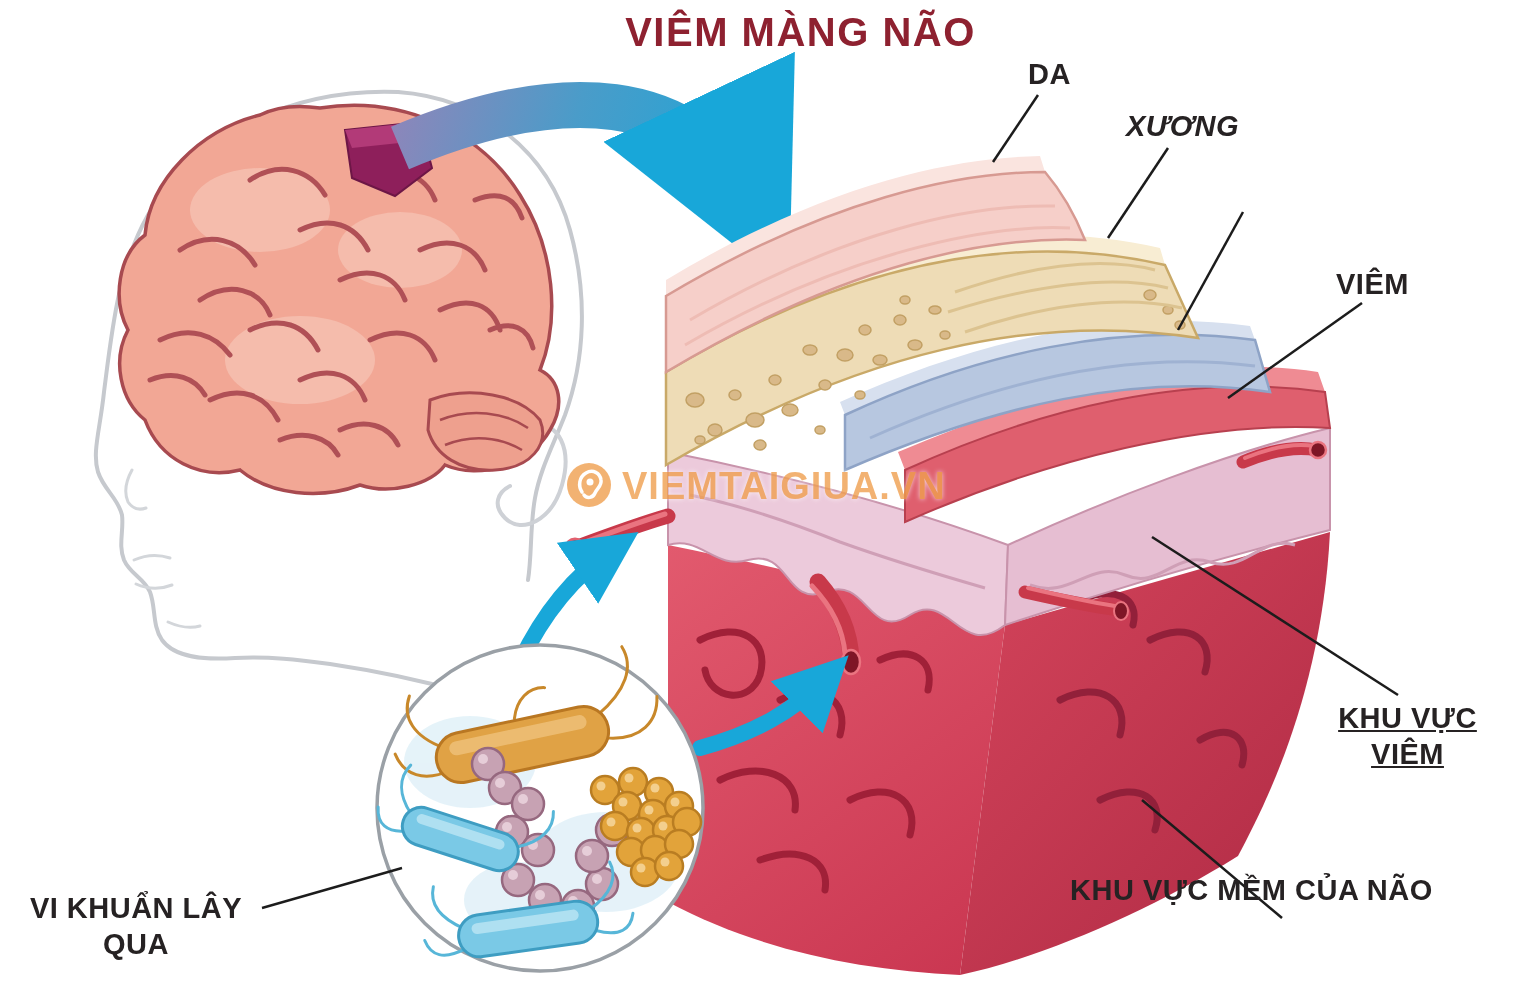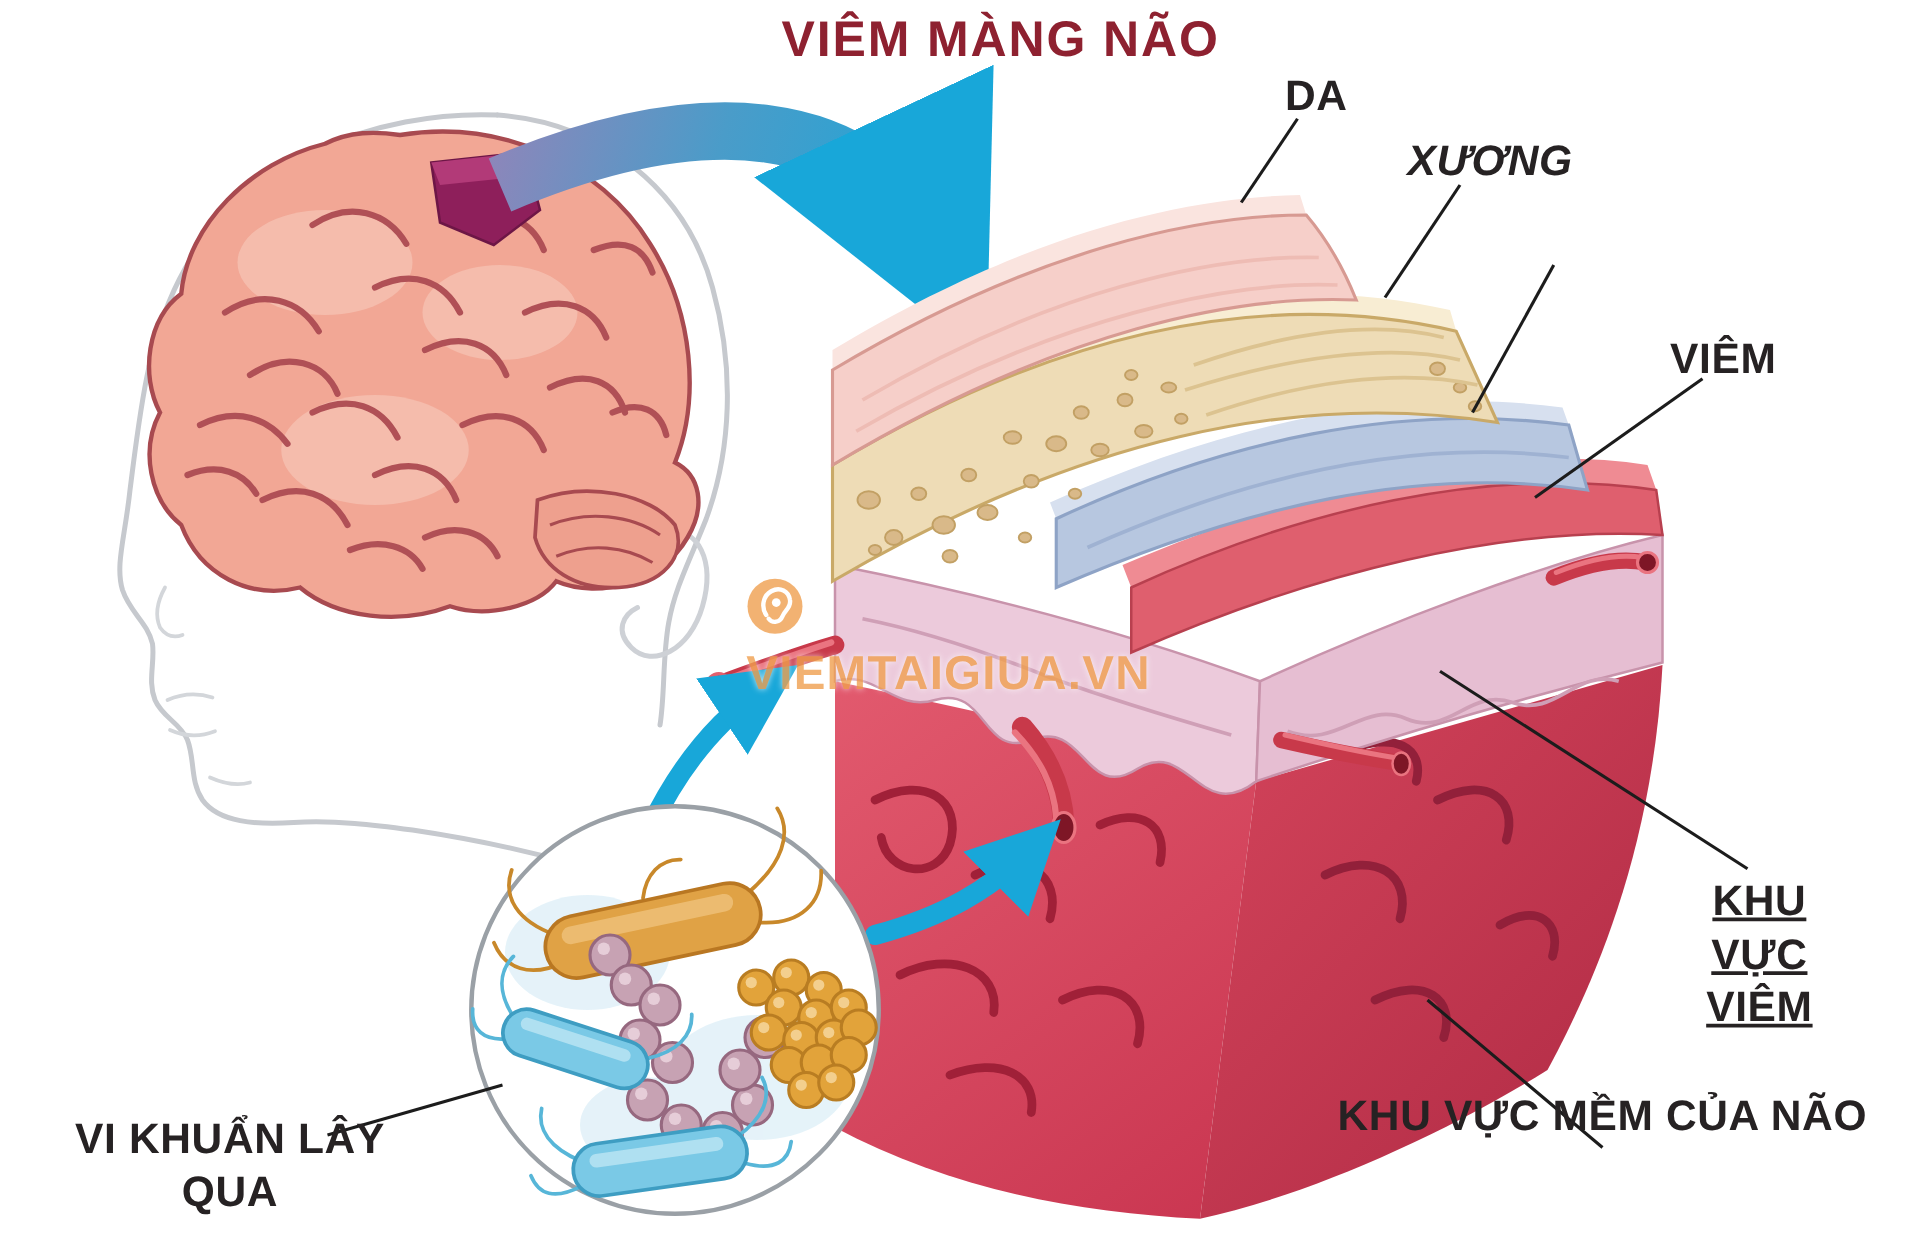--- a/index.html
+++ b/index.html
@@ -16,30 +16,30 @@
     --brain-pink:#f2a795;
   }
   html,body{margin:0;padding:0;background:#ffffff;}
   #canvas{
     position:relative;width:1531px;height:1000px;overflow:hidden;background:#ffffff;
     font-family:"Liberation Sans","DejaVu Sans",sans-serif;
   }
   #art{position:absolute;left:0;top:0;width:1531px;height:1000px;}
   .lbl{
     position:absolute;font-weight:700;color:var(--label-text);
-    font-size:34px;letter-spacing:.5px;white-space:nowrap;line-height:1.25;
+    font-size:29px;letter-spacing:.5px;white-space:nowrap;line-height:1.25;
   }
   .lbl.center{text-align:center;white-space:normal;}
   #title{
     position:absolute;left:0;top:10px;width:100%;text-align:center;
     font-weight:700;font-size:40px;letter-spacing:1.5px;color:var(--title-color);padding-left:35px;
   }
   #watermark{
-    position:absolute;left:597px;top:462px;display:flex;align-items:flex-start;gap:10px;
-    opacity:.8;pointer-events:none;flex-direction:column;
+    position:absolute;left:566px;top:462px;display:flex;align-items:flex-end;gap:10px;
+    opacity:.8;pointer-events:none;
   }
   #watermark .wm-text{
     font-weight:700;font-size:38px;letter-spacing:1px;color:var(--watermark-orange);
     text-shadow:0 0 5px rgba(255,255,255,.9);
   }
   
   .skin{fill:var(--skin-layer);} .bone{fill:var(--bone-layer);} .dura{fill:var(--dura-layer);}
   .inflamed{fill:var(--inflamed-layer);} .membrane{fill:var(--membrane-layer);} .brainfill{fill:var(--brain-pink);}
   .cyanline{stroke:var(--arrow-cyan);}
 </style>
@@ -365,17 +365,17 @@
   <div class="lbl" style="left:1126px;top:108px;font-style:italic;">XƯƠNG</div>
   <div class="lbl" style="left:1336px;top:266px;">VIÊM</div>
 
   <div class="lbl center" style="left:1330px;top:700px;width:155px;text-decoration:underline;">
     <div>KHU VỰC</div>
     <div>VIÊM</div>
   </div>
 
   <div class="lbl" style="left:1070px;top:872px;">KHU VỰC MỀM CỦA NÃO</div>
 
-  <div class="lbl center" style="left:0px;top:890px;width:272px;padding-left:48px;">
+  <div class="lbl center" style="left:0px;top:890px;width:272px;">
     <div>VI KHUẨN LÂY QUA</div>
   </div>
 
 </div>
 
 </body></html>

